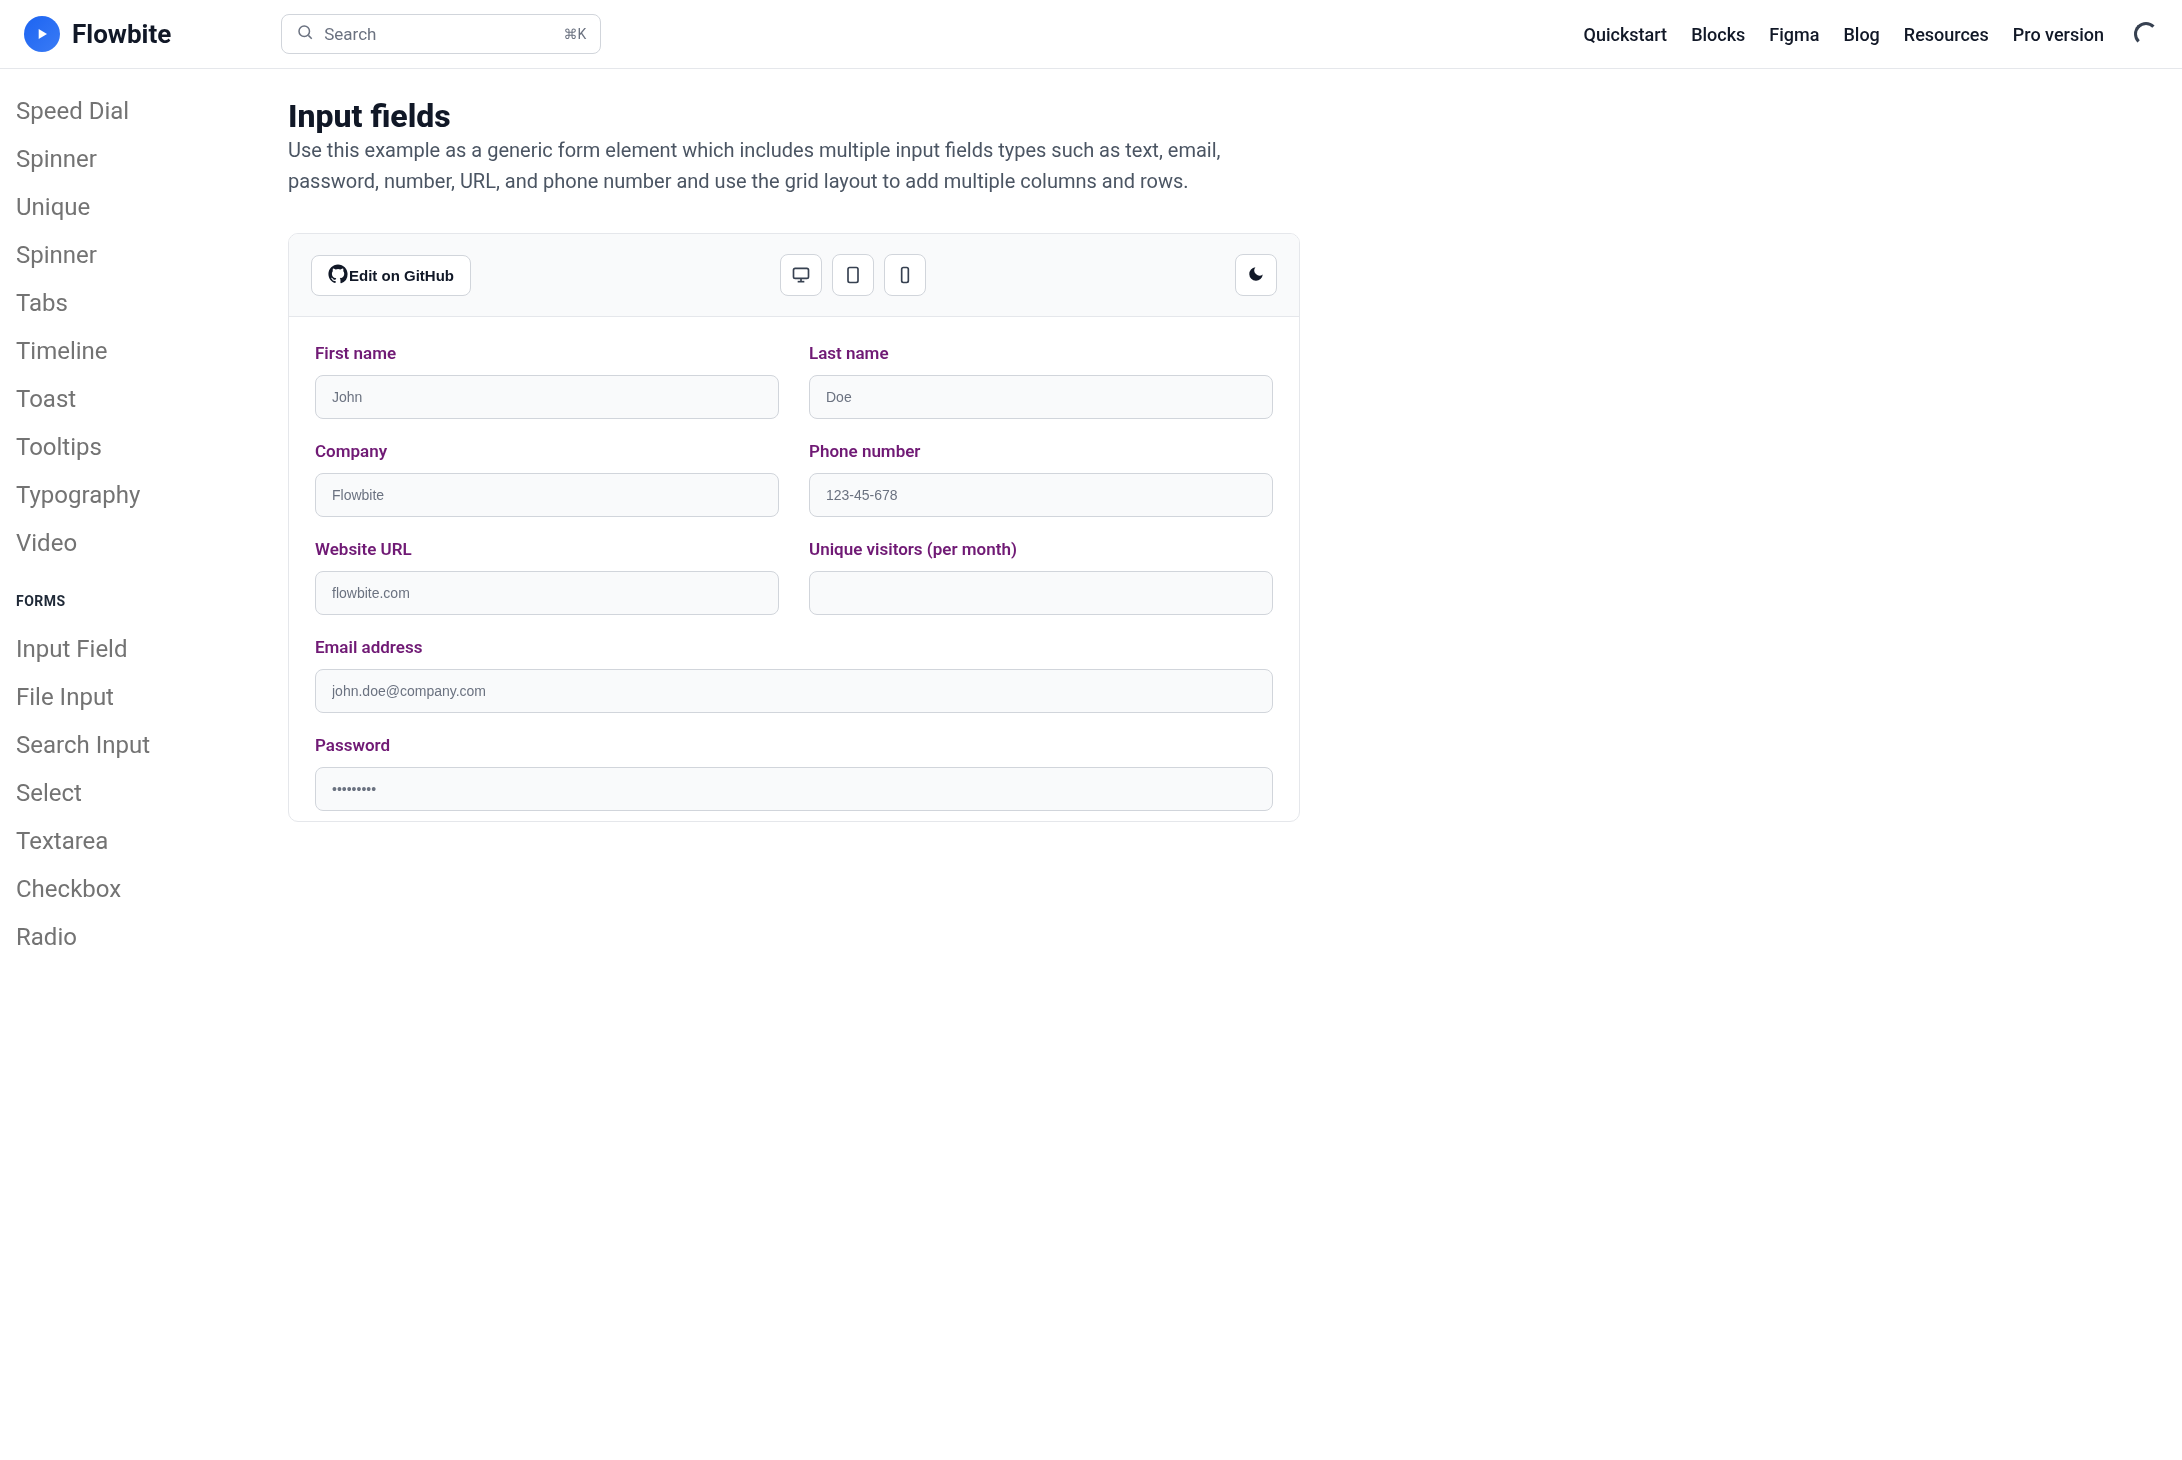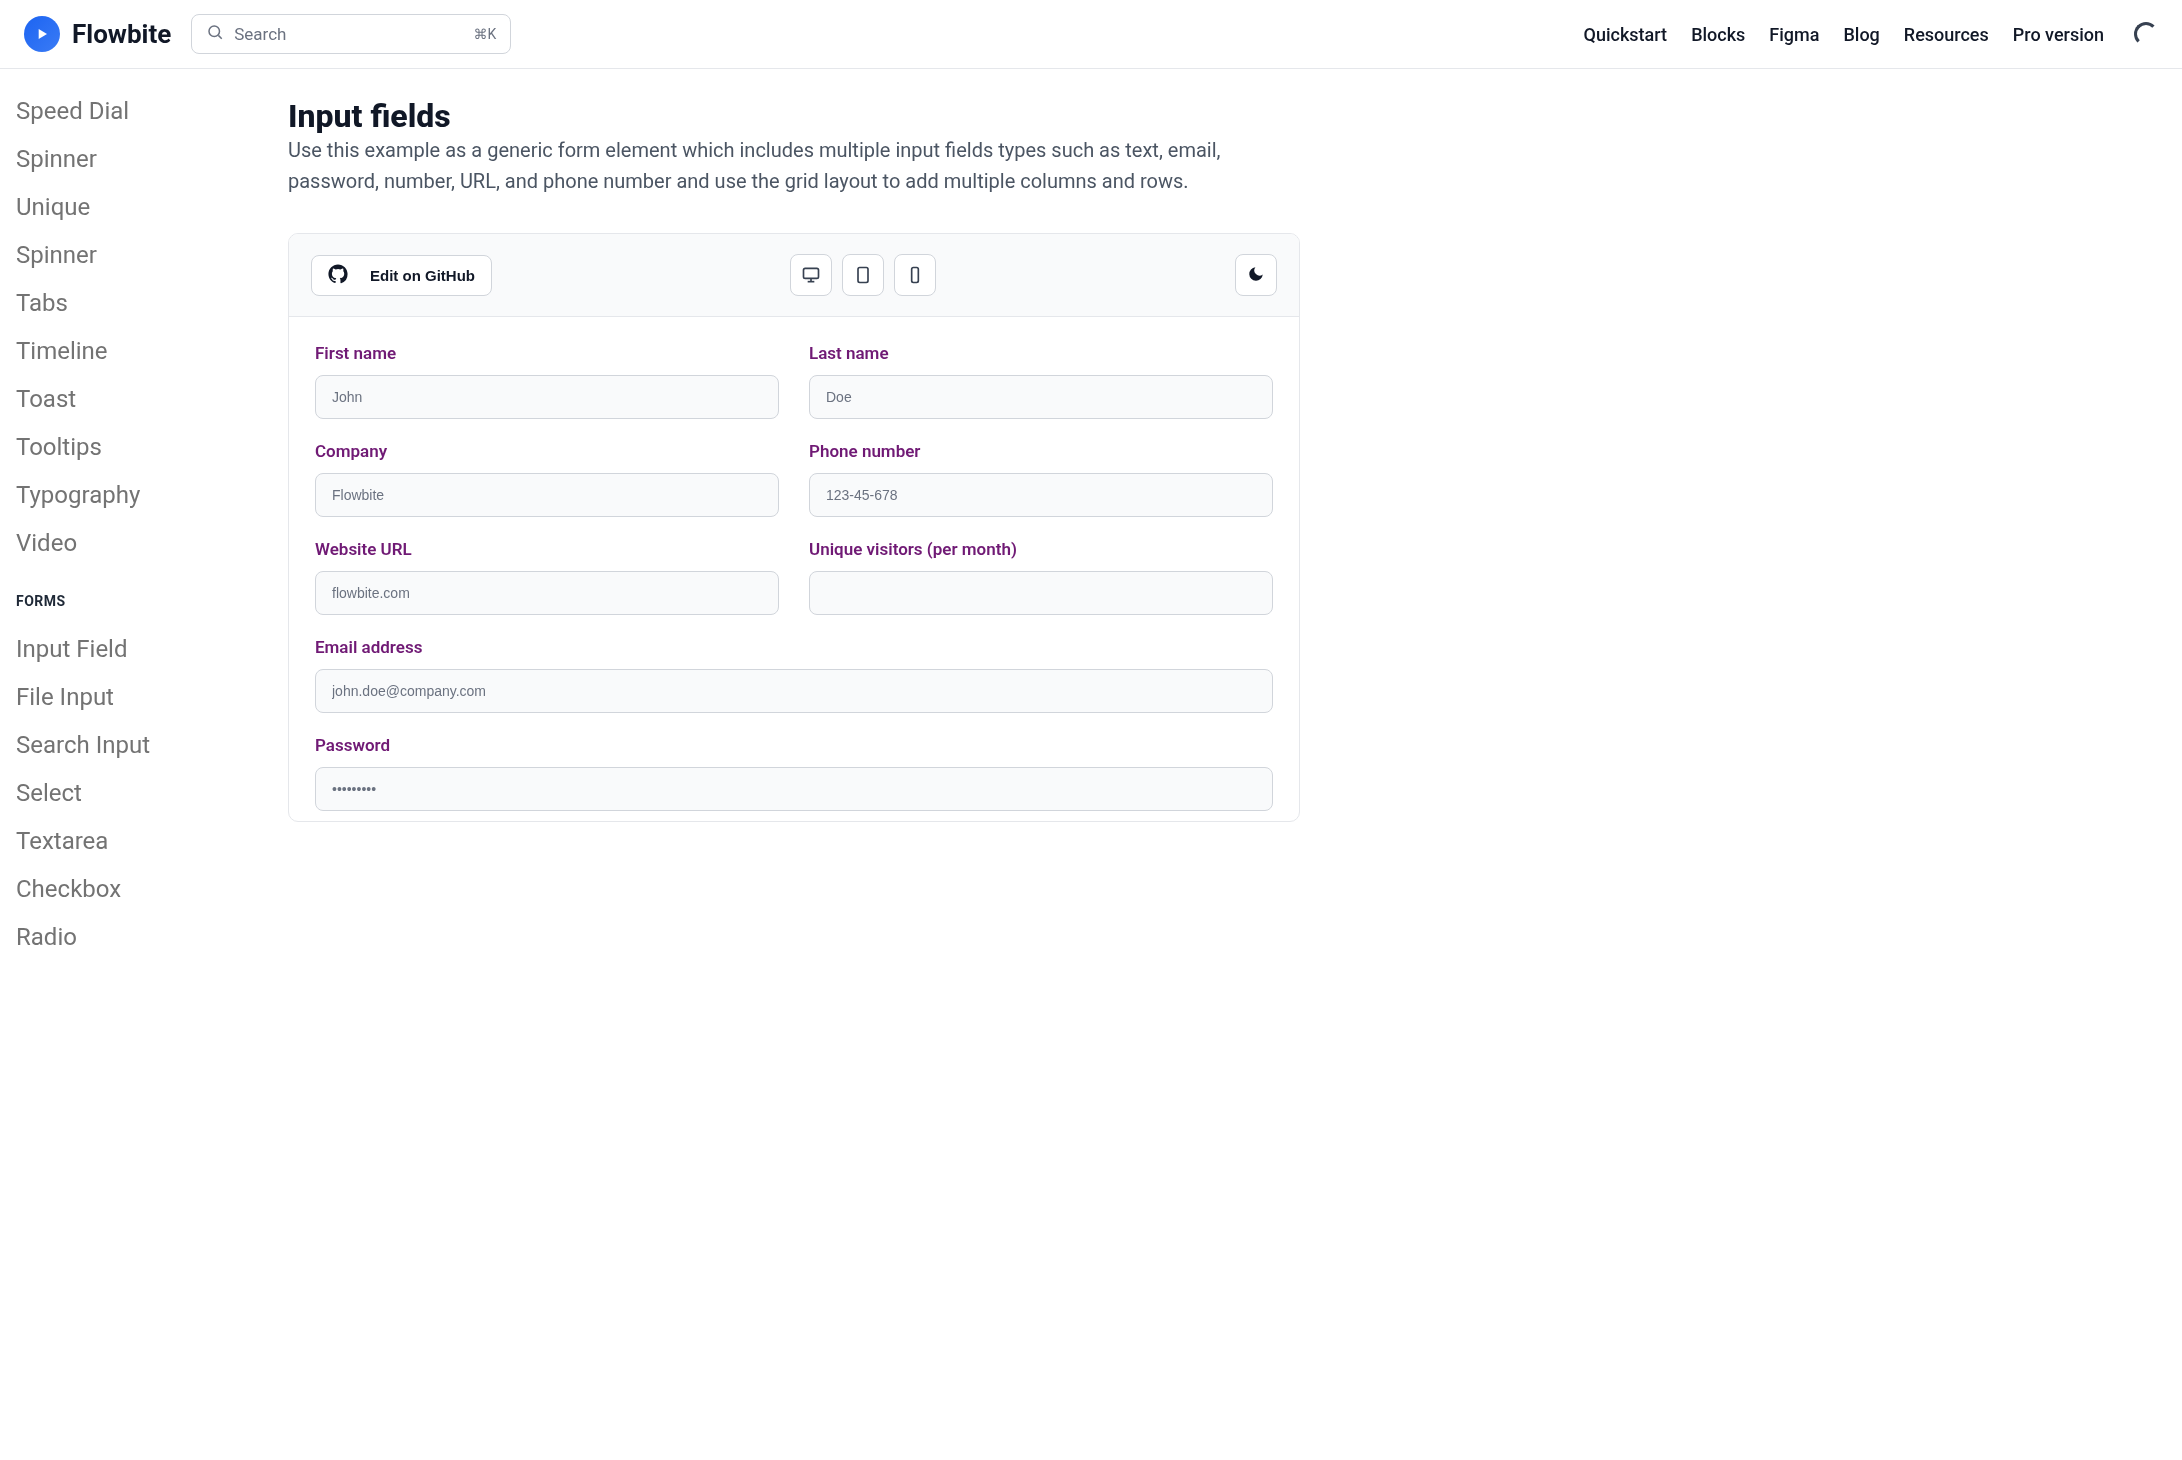--- a/index.html
+++ b/index.html
@@ -37,20 +37,21 @@
     .logo-icon svg {
       width: 20px;
       height: 20px;
     }
     .brand {
       font-size: 26px;
       font-weight: 700;
       color: #111827;
     }
     .search-box {
+      margin-left: 90px;
       display: flex;
       align-items: center;
       border: 1px solid #d1d5db;
       border-radius: 8px;
       padding: 8px 14px;
       width: 320px;
       background: #fff;
       justify-content: space-between;
     }
     .search-left {
@@ -137,21 +138,21 @@
     .example-toolbar {
       background: #f9fafb;
       border-bottom: 1px solid #e5e7eb;
       padding: 20px 22px;
       display: flex;
       align-items: center;
     }
     .github-btn {
       display: inline-flex;
       align-items: center;
-      gap: 22px;
+      gap: 1px;
       background: #fff;
       border: 1px solid #d1d5db;
       border-radius: 8px;
       padding: 8px 16px;
       font-size: 15px;
       font-weight: 600;
       color: #111827;
       cursor: pointer;
     }
     .github-btn svg {

